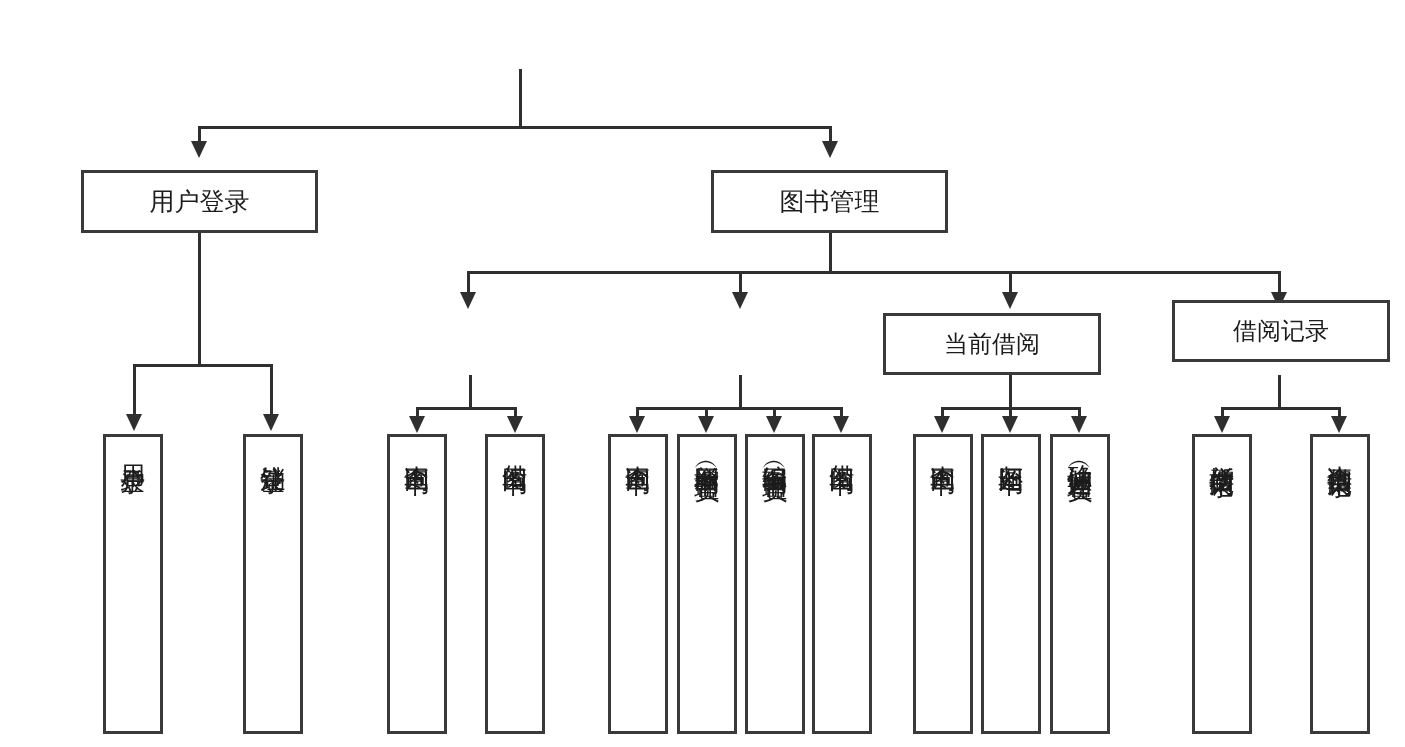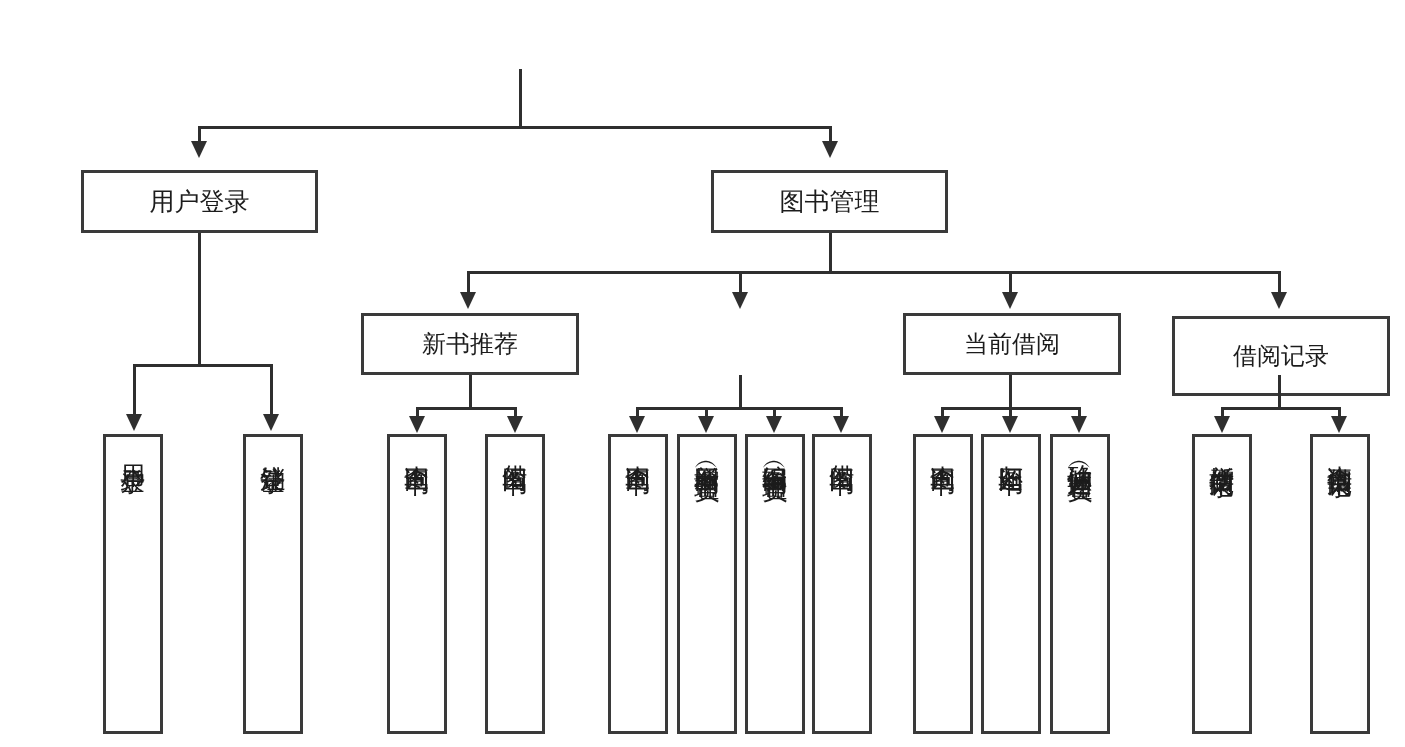--- a/index.html
+++ b/index.html
@@ -114,27 +114,24 @@
   <div class="line hline" style="left:467px; top:271px; width:814px;"></div>
   <div class="line vline" style="left:467px; top:271px; height:24px;"></div>
   <div class="arrow" style="left:460px; top:292px;"></div>
   <div class="line vline" style="left:739px; top:271px; height:24px;"></div>
   <div class="arrow" style="left:732px; top:292px;"></div>
   <div class="line vline" style="left:1009px; top:271px; height:24px;"></div>
   <div class="arrow" style="left:1002px; top:292px;"></div>
   <div class="line vline" style="left:1278px; top:271px; height:24px;"></div>
   <div class="arrow" style="left:1271px; top:292px;"></div>
 
-  <div class="node level3" id="n-l3-0" style="left: 361px; top: 313px; width: 218px; height: 62px;">
-    <span>新书推荐</span>
-  </div>
-  <div class="node level3" id="n-l3-2" style="left: 903px; top: 313px; width: 218px; height: 62px;">
+  <div class="node level3" id="n-l3-2" style="left: 883px; top: 313px; width: 218px; height: 62px;">
     <span>当前借阅</span>
   </div>
-  <div class="node level3" id="n-l3-3" style="left: 1172px; top: 316px; width: 218px; height: 80px;">
+  <div class="node level3" id="n-l3-3" style="left: 1172px; top: 300px; width: 218px; height: 62px;">
     <span>借阅记录</span>
   </div>
 
   <div class="line vline" style="left:469px; top:375px; height:35px;"></div>
   <div class="line hline" style="left:416px; top:407px; width:101px;"></div>
   <div class="line vline" style="left:416px; top:407px; height:12px;"></div>
   <div class="arrow" style="left:409px; top:416px;"></div>
   <div class="line vline" style="left:514px; top:407px; height:12px;"></div>
   <div class="arrow" style="left:507px; top:416px;"></div>
 

